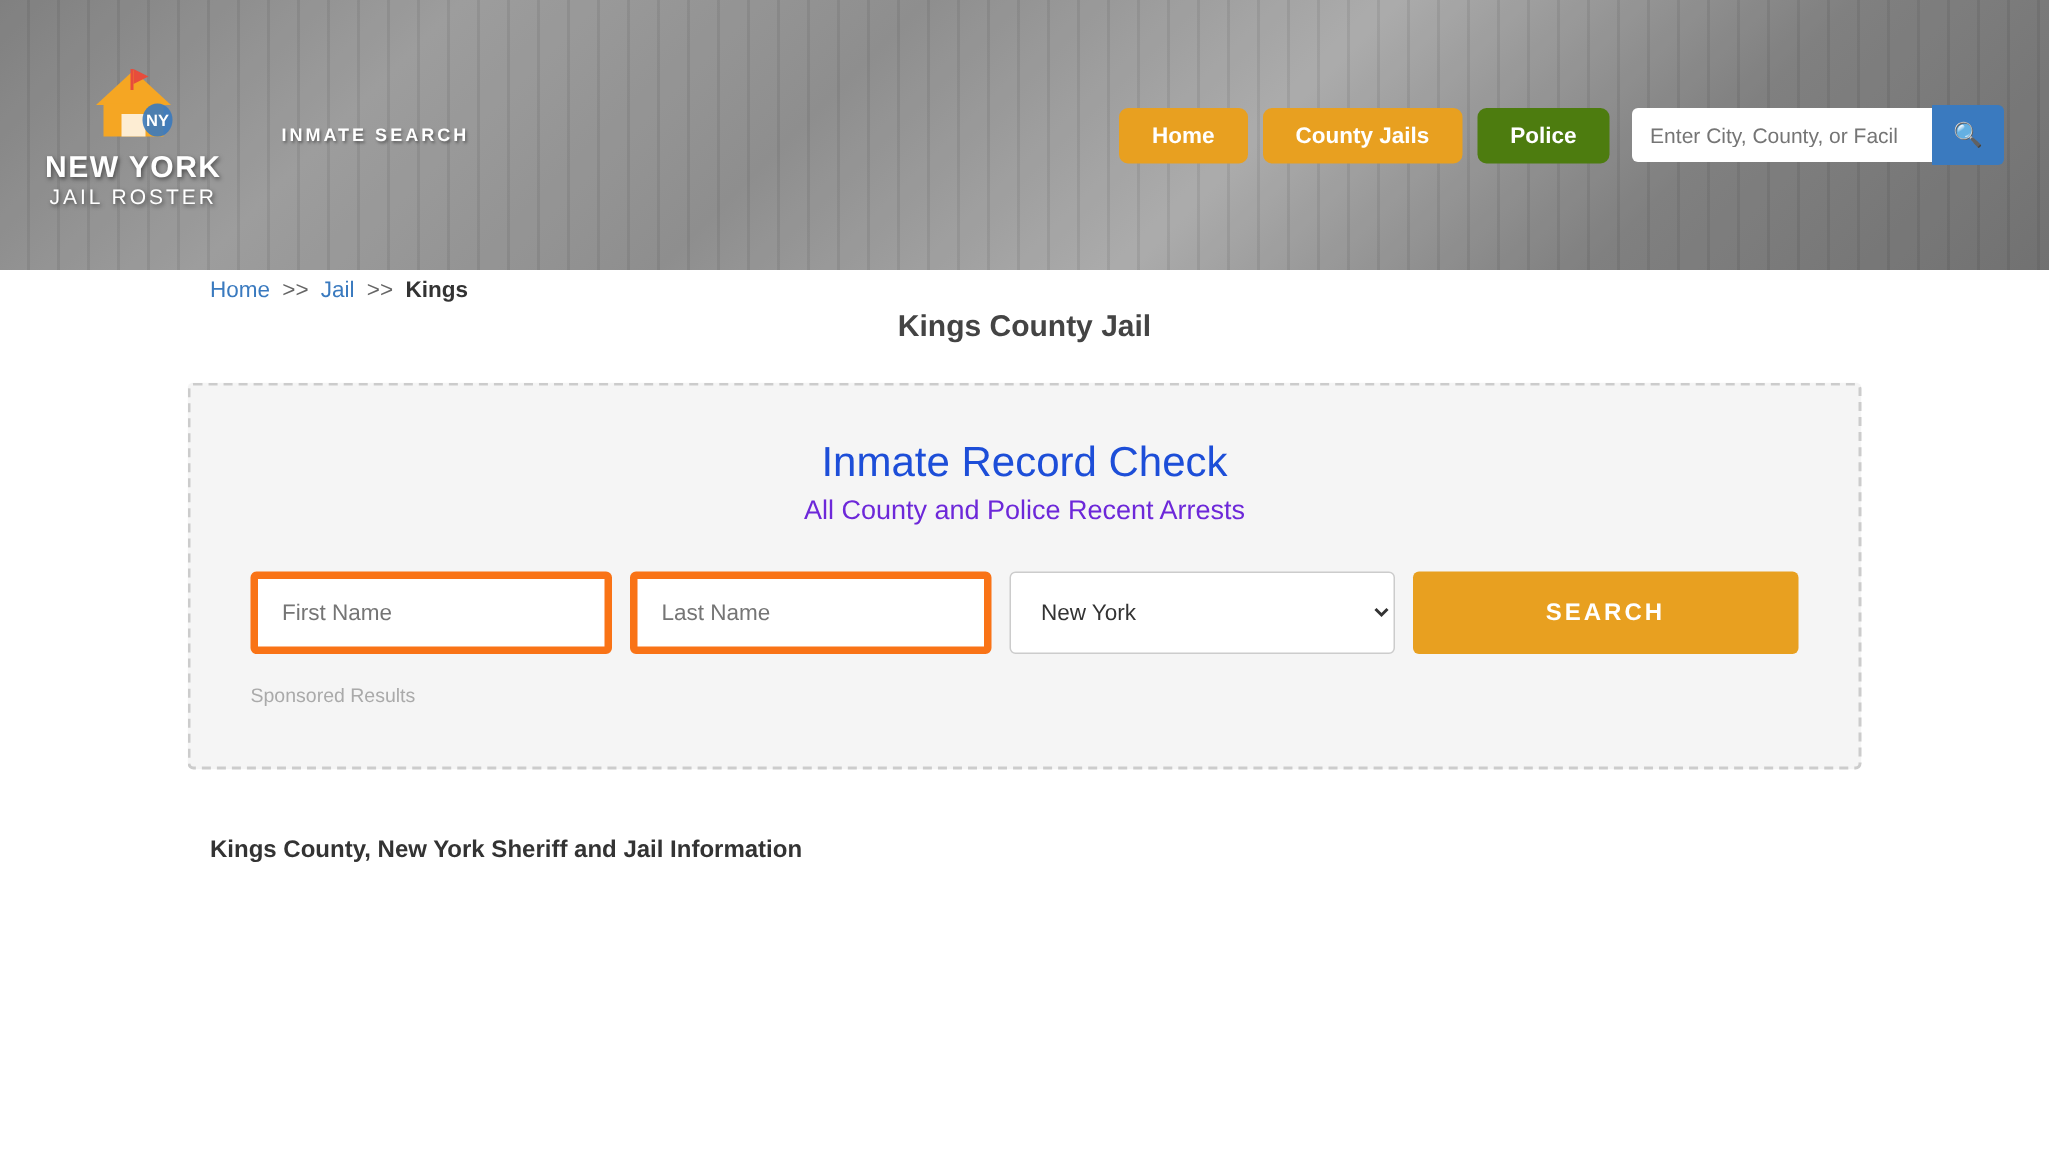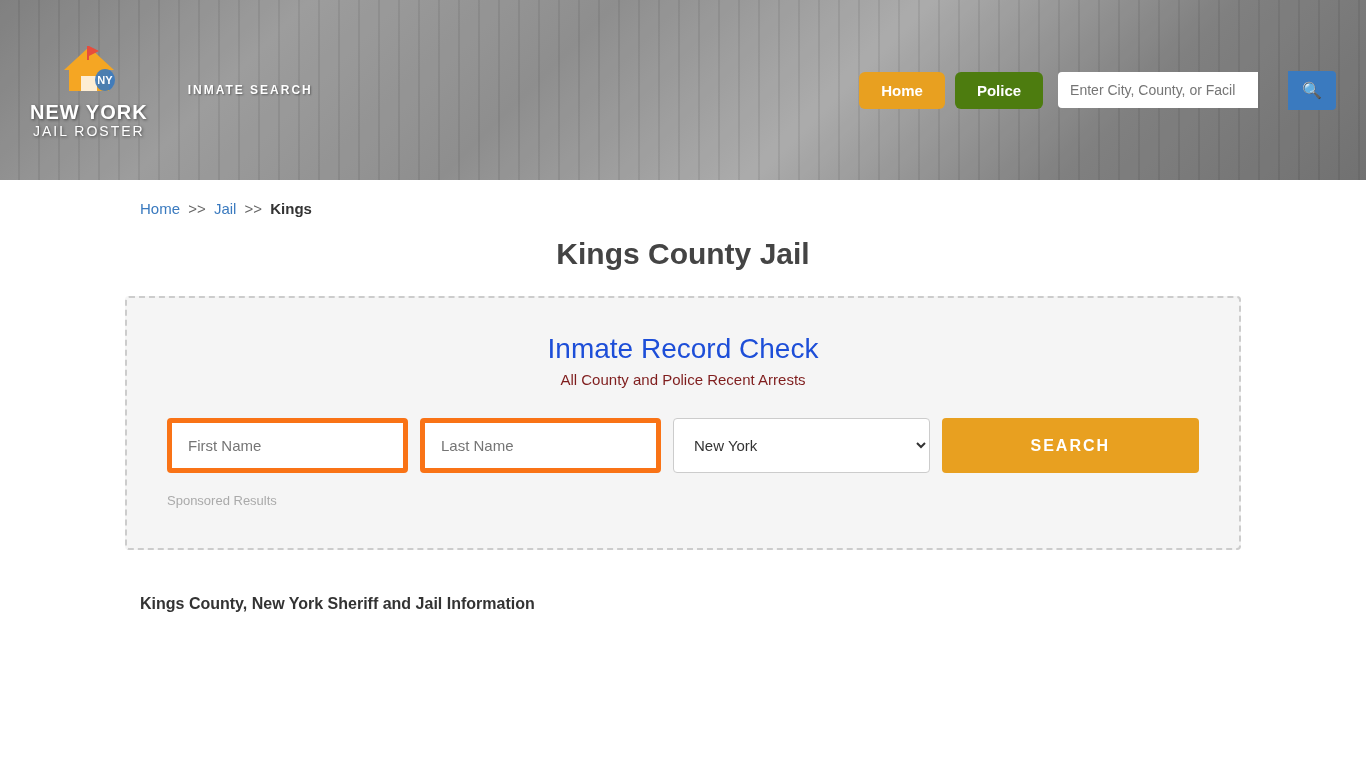--- a/index.html
+++ b/index.html
@@ -98,21 +98,20 @@
     .nav-btn-county {
       background: #e8a020;
     }
     .nav-btn-police {
       background: #4d7c0f;
     }
     .search-bar-header {
       display: flex;
       align-items: center;
       margin-left: 15px;
-      gap: 30px;
     }
     .search-bar-header input {
       width: 200px;
       padding: 10px 12px;
       font-size: 14px;
       border: none;
       border-radius: 4px 0 0 4px;
       outline: none;
       color: #999;
     }
@@ -121,40 +120,40 @@
       border: none;
       padding: 10px 14px;
       border-radius: 0 4px 4px 0;
       cursor: pointer;
       color: #fff;
       font-size: 16px;
     }
 
     
     .breadcrumb {
-      padding: 20px 140px;
+      padding: 5px 140px;
       font-size: 15px;
     }
     .breadcrumb a {
       color: #3a7abf;
       text-decoration: none;
     }
     .breadcrumb .sep {
       color: #666;
       margin: 0 4px;
     }
     .breadcrumb .current {
       color: #333;
       font-weight: 600;
     }
 
     
     .page-title {
       text-align: center;
-      font-size: 30px;
+      font-size: 20px;
       font-weight: 600;
       color: #444;
       margin-bottom: 25px;
     }
 
     
     .record-box {
       margin: 0 125px 30px;
       border: 2px dashed #ccc;
       background: #f5f5f5;
@@ -163,22 +162,22 @@
     }
     .record-box-title {
       text-align: center;
       font-size: 28px;
       font-weight: 400;
       color: #1d4ed8;
       margin-bottom: 6px;
     }
     .record-box-subtitle {
       text-align: center;
-      font-size: 15px;
-      color: #7f1d1d;
+      font-size: 18px;
+      color: #6d28d9;
       margin-bottom: 30px;
     }
     .record-search-row {
       display: flex;
       gap: 12px;
       margin-bottom: 20px;
     }
     .record-search-row input {
       flex: 1;
       padding: 14px 16px;
@@ -255,20 +254,21 @@
         <text x="46" y="42" text-anchor="middle" fill="#fff" font-size="11" font-weight="bold">NY</text>
       </svg>
       <div class="logo-text-title">NEW YORK</div>
       <div class="logo-text-sub">JAIL ROSTER</div>
     </div>
 
     <div class="inmate-search-label">INMATE SEARCH</div>
 
     <div class="nav-area">
       <button class="nav-btn nav-btn-home">Home</button>
+      <button class="nav-btn nav-btn-county">County Jails</button>
       <button class="nav-btn nav-btn-police">Police</button>
     </div>
 
     <div class="search-bar-header">
       <input type="text" placeholder="Enter City, County, or Facil" style="">
       <button>🔍</button>
     </div>
   </div>
 </div>
 

